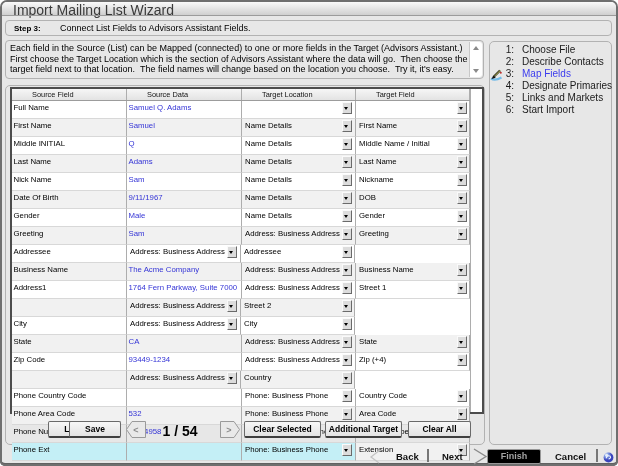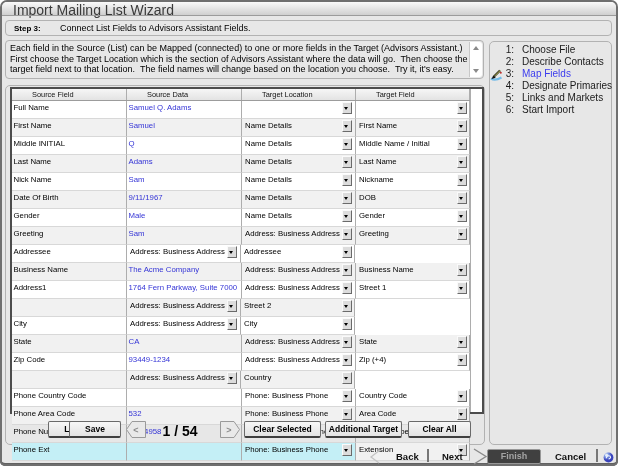--- a/index.html
+++ b/index.html
@@ -56,21 +56,21 @@
 #bclearsel { left:244px; width:77px; }
 #baddtgt { left:325px; width:77px; }
 #bclearall { left:408px; width:63px; }
 .nav { position:absolute; top:420.5px; width:20px; height:17px; }
 #bprev { left:126px; }
 #bnext2 { left:220px; }
 #pagec { position:absolute; left:160px; top:423px; width:40px; text-align:center; font-size:14px; font-weight:bold; }
 
 .botlbl { position:absolute; top:451px; font-size:9.5px; font-weight:bold; color:#111; }
 .vsep { position:absolute; top:449px; width:1.5px; height:13px; background:#777; }
-#finish { position:absolute; left:487px; top:449px; width:54px; height:15px; background:#404040;
+#finish { position:absolute; left:487px; top:449px; width:54px; height:15px; background:#000000;
   border:1px solid #979797; border-radius:2px; color:#a4a4a4; font-weight:bold; font-size:9px; text-align:center; line-height:13px; }
 
 #steps { position:absolute; left:495px; top:0; width:117px; }
 .step { position:absolute; width:110px; font-size:10px; color:#1a1a1a; white-space:nowrap; }
 .step .n { display:inline-block; width:19px; text-align:right; margin-right:8px; }
 .step.cur { color:#3b3bee; }
 .step.cur .n { color:#1a1a1a; }
 </style>
 </head>
 <body>

